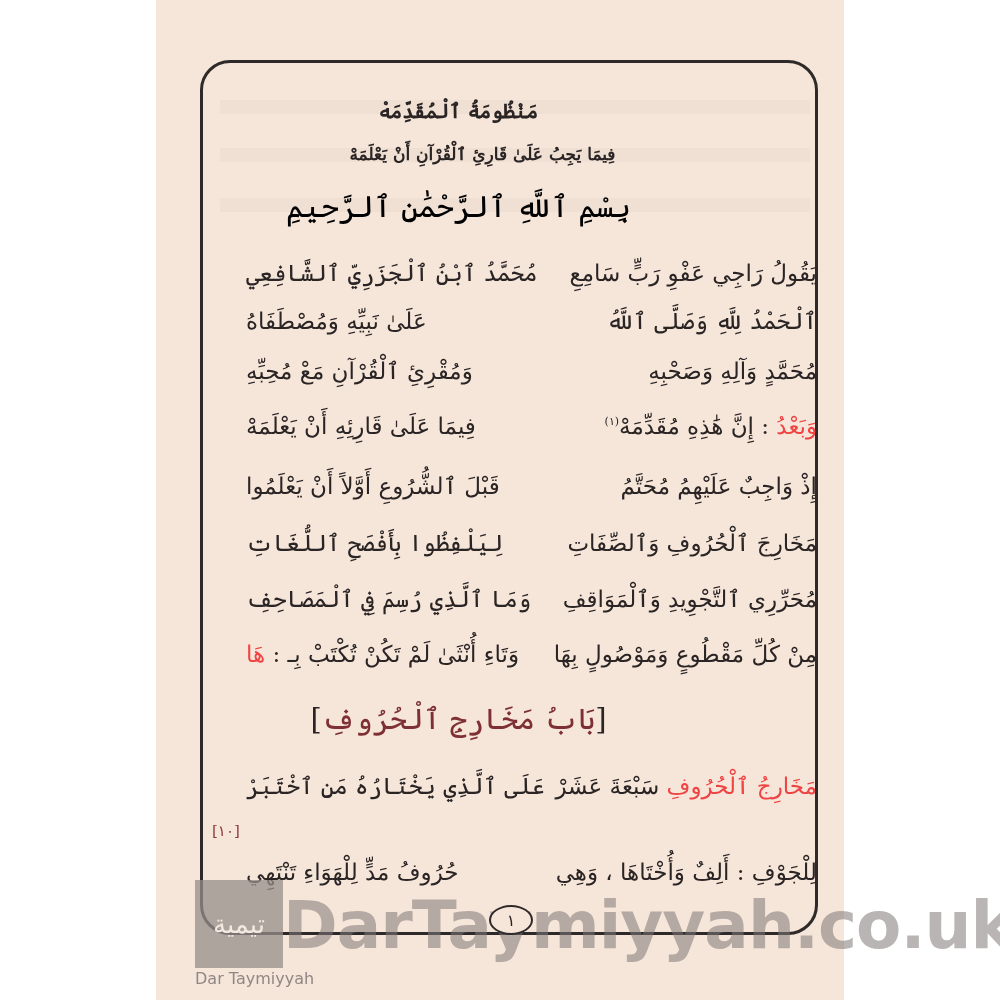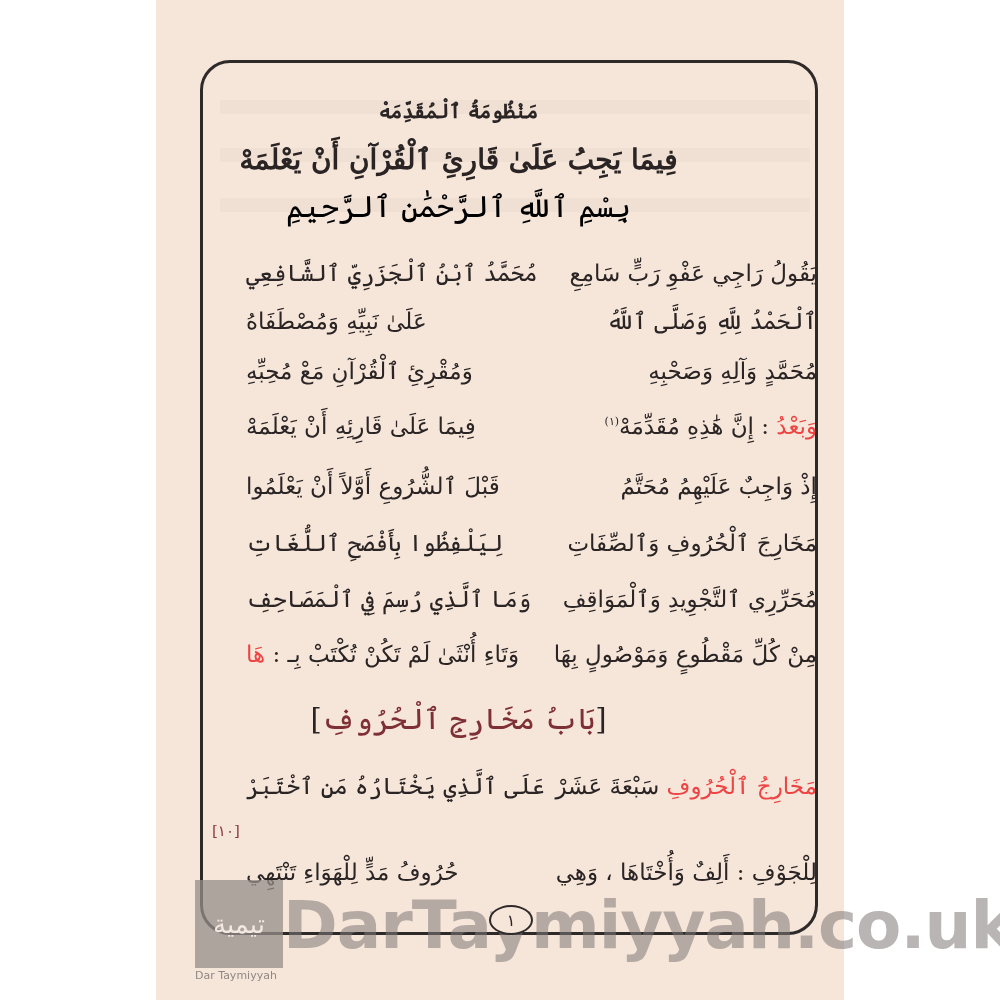--- a/index.html
+++ b/index.html
@@ -42,22 +42,23 @@
     .center {
       left: 200px;
       width: 517px;
       text-align: center;
     }
     .title {
       font-size: 20px;
       font-weight: bold;
     }
     .subtitle {
-      font-size: 28px;
+      font-size: 17px;
       font-weight: bold;
+      padding-left: 24px;
     }
     .basmala {
       font-size: 30px;
       color: #000000;
       font-family: "DejaVu Serif", serif;
     }
     .verse {
       font-size: 23px;
       margin-left: 36px;
     }
@@ -130,21 +131,21 @@
       color: #f3e9e2;
       font-size: 26px;
       direction: rtl;
       font-family: "DejaVu Serif", serif;
     }
     .watermark-caption {
       position: absolute;
       left: 195px;
       top: 969px;
       font-family: "DejaVu Sans", sans-serif;
-      font-size: 11px;
+      font-size: 16px;
       color: #8f8784;
     }
     .ghost {
       position: absolute;
       left: 220px;
       width: 590px;
       height: 14px;
       background: rgba(190, 175, 168, 0.10);
     }
   </style>

